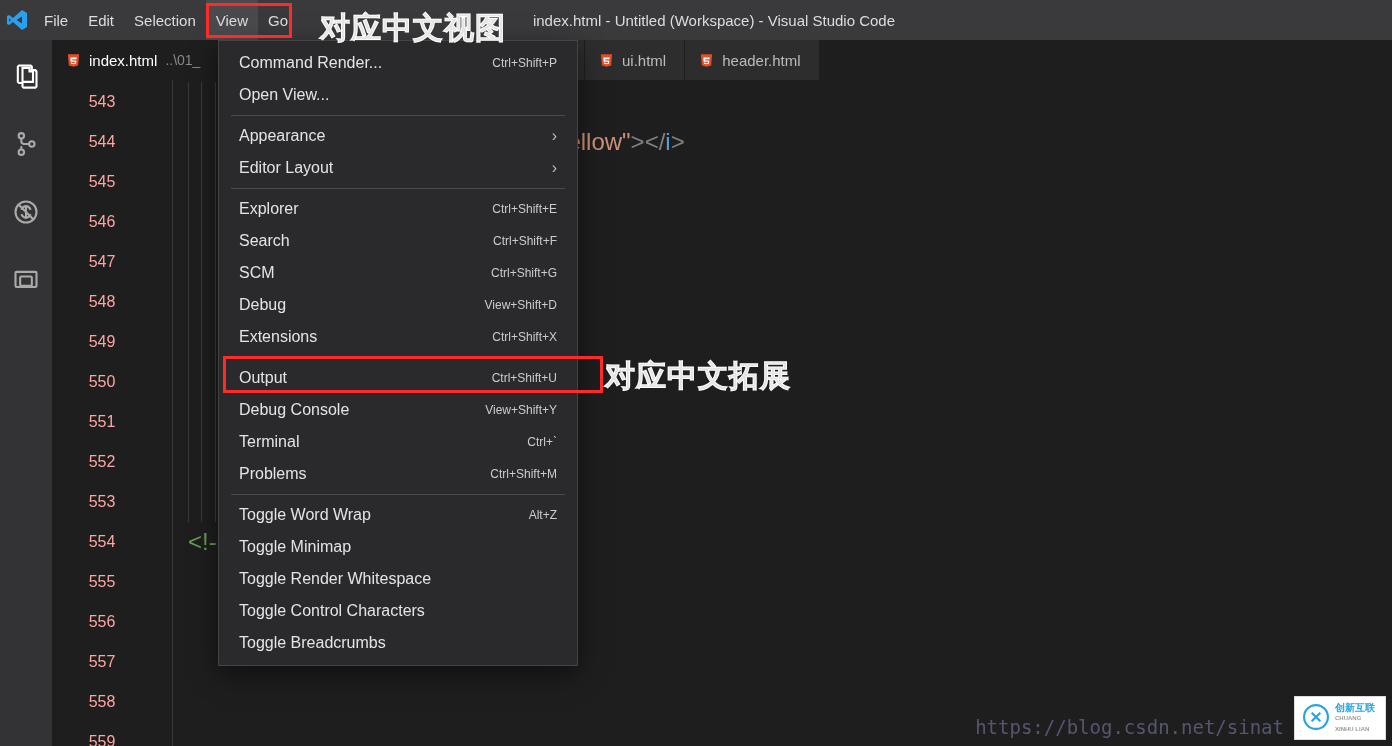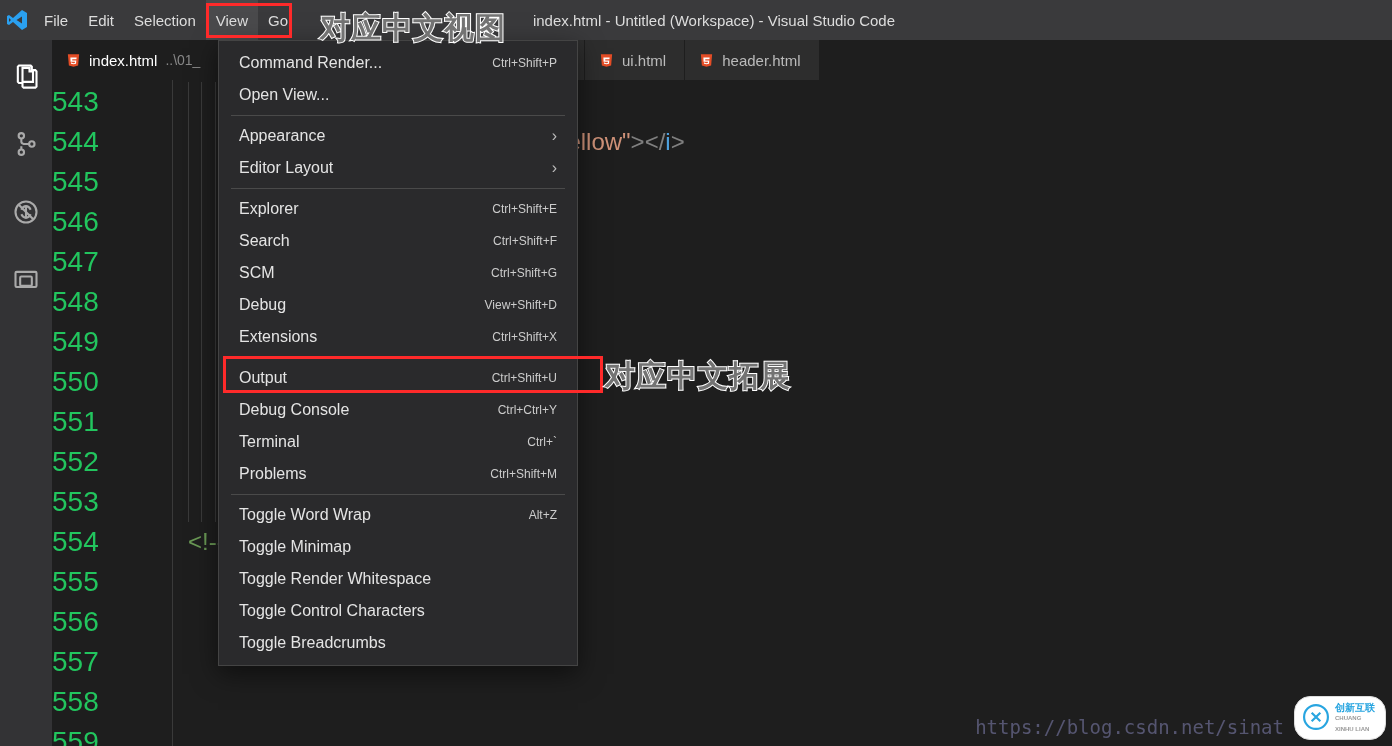--- a/index.html
+++ b/index.html
@@ -17,43 +17,43 @@
 .activity-bar .act-icon svg { width:28px; height:28px; fill:none; stroke:#aaa; stroke-width:1.8; }
 .activity-bar .act-icon.files svg { stroke:#fff; }
 
 .tab-bar { position:absolute; left:52px; right:0; top:40px; height:40px; background:#1e1e1e; display:flex; align-items:stretch; overflow:hidden; }
 .tab { display:flex; align-items:center; padding:0 18px 0 14px; font-size:15px; color:#bbb; gap:8px; background:#2d2d2d; border-right:1px solid #1e1e1e; white-space:nowrap; }
 .tab.active { background:#1e1e1e; color:#fff; }
 .tab .html5 { width:15px; height:15px; }
 .tab .dim { color:#888; font-size:14px; }
 
 .editor { position:absolute; left:52px; right:0; top:80px; bottom:0; background:#1e1e1e; display:flex; }
-.gutter { width:120px; text-align:left; padding-right:20px; color:#22c55e; font-family:Consolas,monospace; font-size:28px; line-height:40px; padding-top:2px; }
+.gutter { width:120px; text-align:center; padding-right:20px; color:#fca5a5; font-family:Consolas,monospace; font-size:16px; line-height:40px; padding-top:2px; }
 .indent-guide { width:16px; border-left:1px solid #3a3a3a; }
 .code-area { flex:1; font-family:Consolas,monospace; font-size:24px; line-height:40px; padding-top:2px; position:relative; }
 .code-line { white-space:pre; }
 .t-punct{color:#808080;} .t-tag{color:#4ea1df;} .t-attr{color:#9cdcfe;} .t-string{color:#ce9178;} .t-text{color:#d4d4d4;} .t-num{color:#d4d4d4;} .t-comment{color:#6a9955;}
 .indent-g{display:inline-block;border-left:1px solid #3a3a3a;width:1ch;}
 
 .dropdown { position:absolute; left:218px; top:40px; width:360px; background:#2a2a2c; border:1px solid #444; box-shadow:0 8px 24px rgba(0,0,0,.5); z-index:50; padding:6px 0; }
 .dd-item { display:flex; justify-content:space-between; align-items:center; padding:4px 20px; font-size:16px; color:#e4e4e4; cursor:pointer; height:32px; }
 .dd-sep { height:1px; background:#4a4a4a; margin:4px 12px; }
 .dd-sub { font-size:16px; color:#bbb; }
 .dd-short { color:#ccc; font-size:12px; }
 
 .highlight-box { position:absolute; border:3px solid #ff2a2a; pointer-events:none; z-index:60; }
 .hb-view { left:206px; top:3px; width:86px; height:35px; }
 .hb-ext  { left:223px; top:356px; width:380px; height:37px; }
 
-.anno { position:absolute; font-size:30px; font-weight:700; color:#737373; -webkit-text-stroke:2px #fff; paint-order:stroke fill; letter-spacing:1px; white-space:nowrap; z-index:70; }
+.anno { position:absolute; font-size:30px; font-weight:400; color:#e5e5e5; -webkit-text-stroke:2px #fff; paint-order:stroke fill; letter-spacing:1px; white-space:nowrap; z-index:70; }
 .anno-view { left:320px; top:8px; }
 .anno-ext  { left:605px; top:356px; }
 
 .watermark { position:absolute; right:108px; bottom:8px; font-family:Consolas,monospace; font-size:19px; color:#6d6d94; opacity:.7; }
-.badge { position:absolute; right:6px; bottom:6px; width:92px; height:44px; background:#fff; border:1px solid #ddd; border-radius:16px; display:flex; align-items:center; gap:6px; padding:0 8px; font-size:10px; color:#28a5e0; z-index:80; }
+.badge { position:absolute; right:6px; bottom:6px; width:92px; height:44px; background:#fff; border:1px solid #ddd; border-radius:0; display:flex; align-items:center; gap:6px; padding:0 8px; font-size:10px; color:#28a5e0; z-index:80; }
 .badge .logo svg{ width:26px; height:26px; }
 .badge .txt{ line-height:11px; font-weight:600; }
 </style>
 </head>
 <body>
 
 <div class="title-bar">
   <div class="window-title">index.html - Untitled (Workspace) - Visual Studio Code</div>
   <div class="menu-bar">
     <div class="app-icon">
@@ -206,21 +206,21 @@
       <span>Extensions</span>
       <span class="dd-short">Ctrl+Shift+X</span>
     </div>
     <div class="dd-sep"></div>
     <div class="dd-item">
       <span>Output</span>
       <span class="dd-short">Ctrl+Shift+U</span>
     </div>
     <div class="dd-item">
       <span>Debug Console</span>
-      <span class="dd-short">Ctrl+Ctrl+Y</span>
+      <span class="dd-short">View+Shift+Y</span>
     </div>
     <div class="dd-item">
       <span>Terminal</span>
       <span class="dd-short">Ctrl+`</span>
     </div>
     <div class="dd-item">
       <span>Problems</span>
       <span class="dd-short">Ctrl+Shift+M</span>
     </div>
     <div class="dd-sep"></div>

